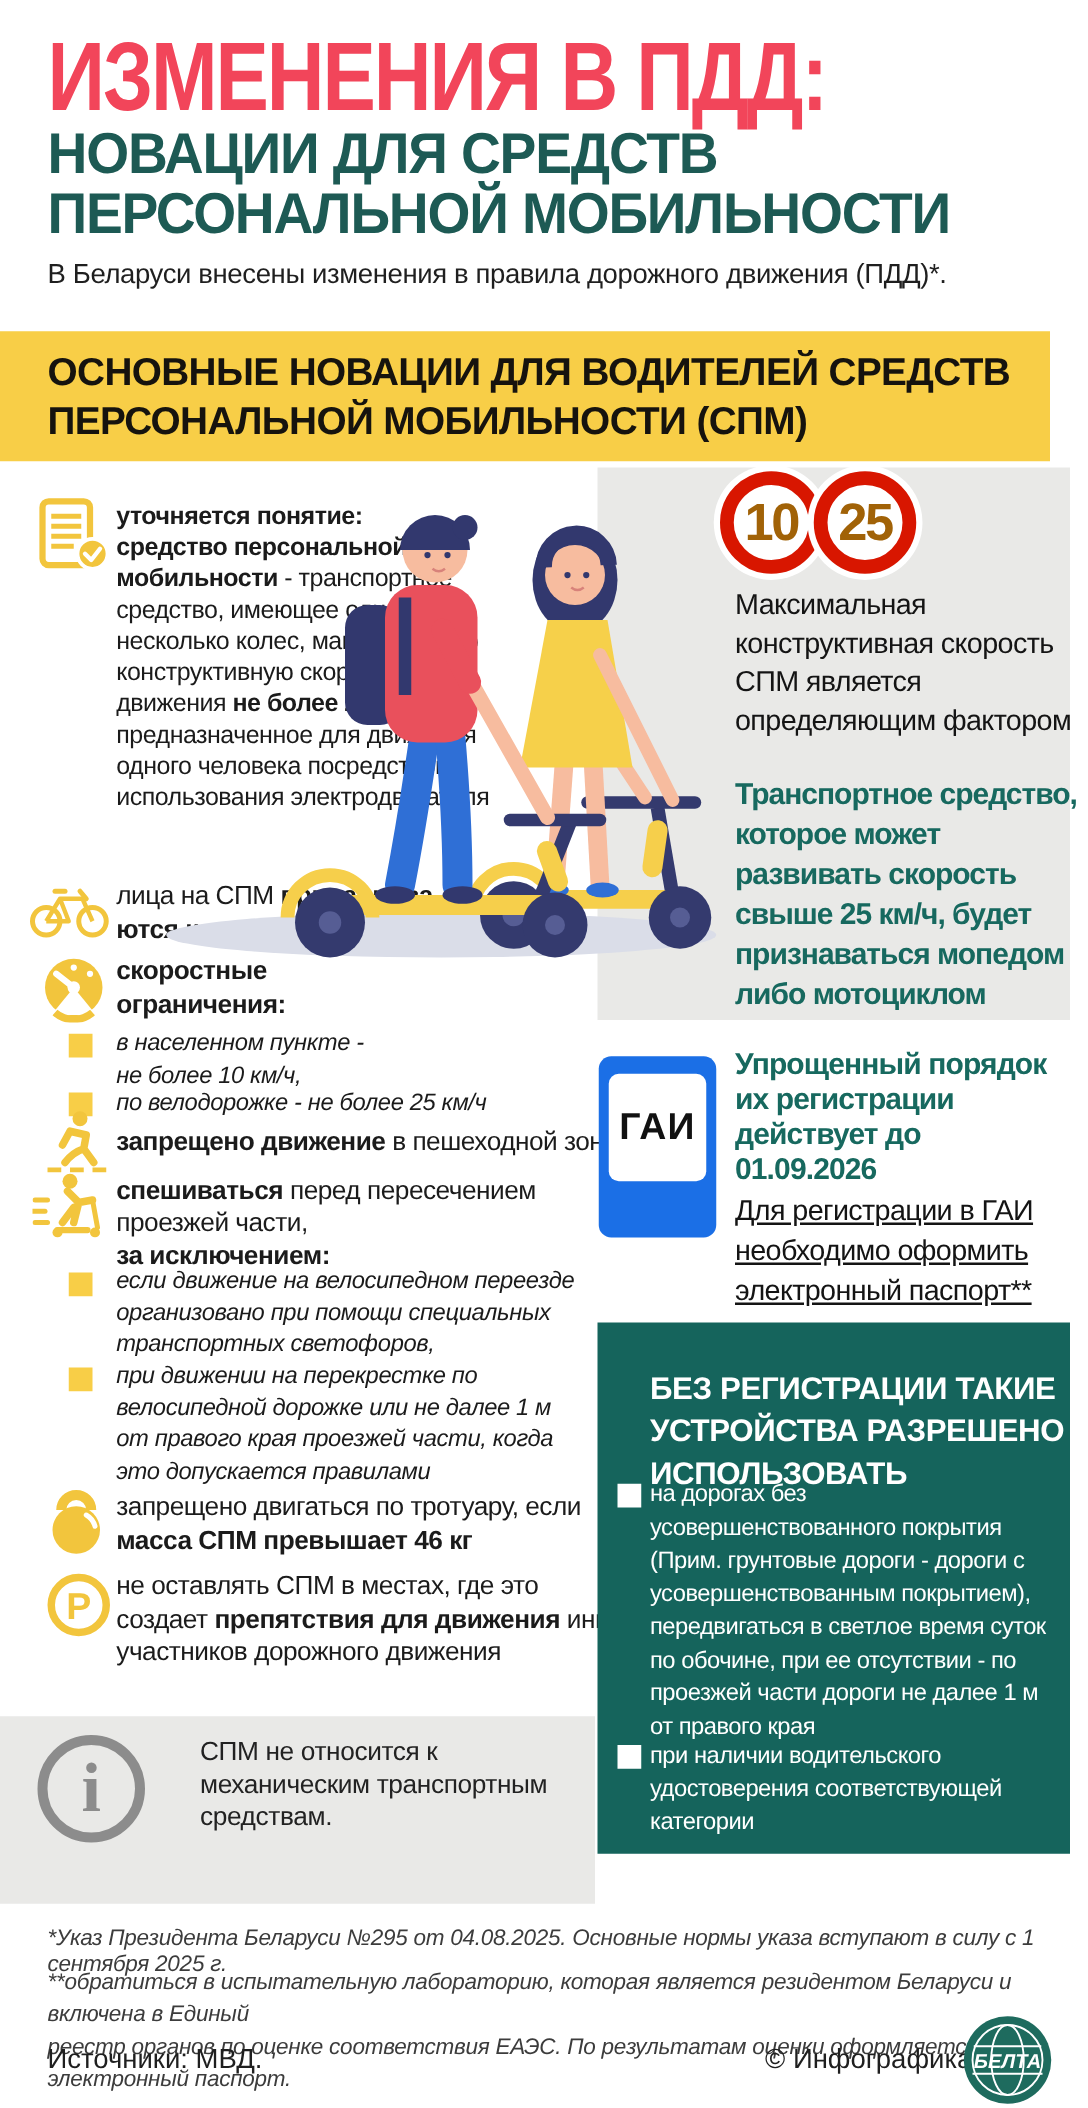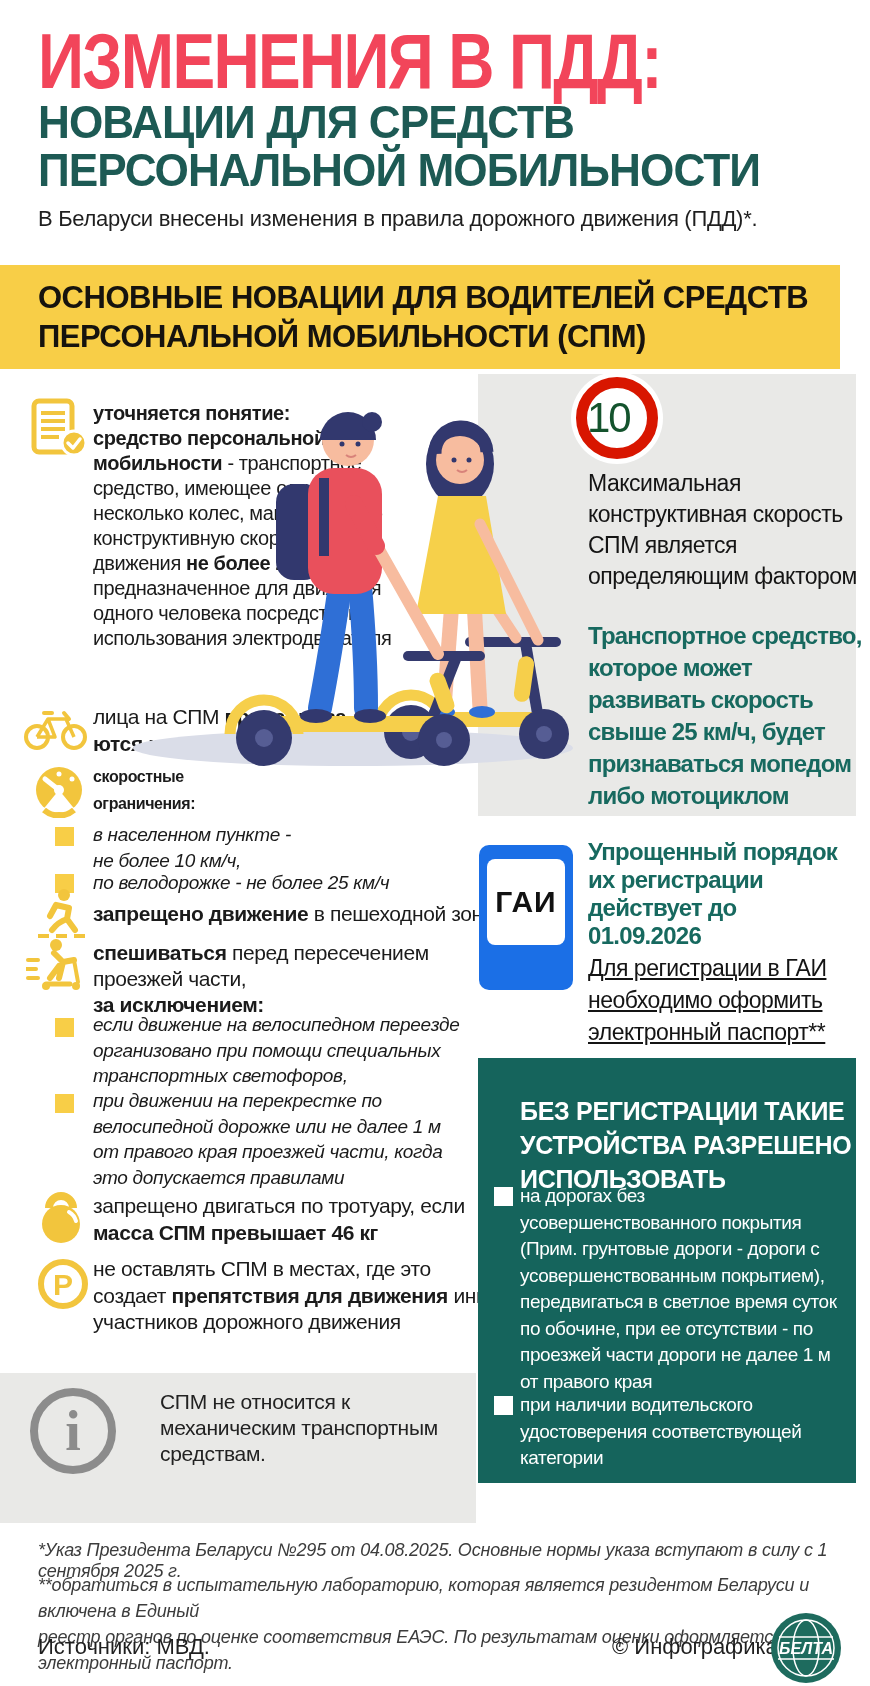--- a/index.html
+++ b/index.html
@@ -16,32 +16,32 @@
   
   #yellowbar{left:0;top:265px;width:840px;height:104px;background:#F8CE47;box-sizing:border-box;
              padding-left:38px;display:flex;flex-direction:column;justify-content:center;}
   #yellowbar div{font-size:31px;font-weight:700;line-height:39px;color:#16130e;letter-spacing:-.5px;}
   
   #grayblock{left:478px;top:374px;width:378px;height:442px;background:#E9E9E7;z-index:1;}
   
   #illu{left:108px;top:356px;z-index:2;}
   
   .speed-sign{position:absolute;width:60px;height:60px;border:11px solid #D81600;border-radius:50%;
-              background:#fff;box-shadow:0 0 0 5px #fff;display:flex;align-items:center;justify-content:flex-start;
-              font-size:42px;font-weight:400;color:#14532d;letter-spacing:-2px;z-index:3;}
+              background:#fff;box-shadow:0 0 0 5px #fff;display:flex;align-items:center;justify-content:center;
+              font-size:42px;font-weight:700;color:#a16207;letter-spacing:-2px;z-index:3;}
   #sign10{left:576px;top:377px;}
   #sign25{left:651px;top:377px;z-index:4;}
   #maxspeed{left:588px;top:468px;font-size:23px;line-height:31px;color:#141414;letter-spacing:-.5px;z-index:3;}
   #tealnote{left:588px;top:620px;font-size:24px;font-weight:700;line-height:32px;color:#17695F;
             letter-spacing:-.8px;z-index:3;}
   
   .icontxt{color:#1b1b1b;}
   #it1-text{left:93px;top:401px;width:315px;font-size:20px;line-height:25px;letter-spacing:-.4px;}
   #it2-text{left:93px;top:703px;font-size:21px;line-height:27px;letter-spacing:-.4px;}
-  #it3-text{left:93px;top:763px;font-size:16px;line-height:27px;font-weight:700;letter-spacing:-.4px;}
+  #it3-text{left:93px;top:763px;font-size:21px;line-height:27px;font-weight:700;letter-spacing:-.4px;}
   .lb{position:absolute;left:93px;font-style:italic;font-size:19px;line-height:26px;letter-spacing:-.3px;color:#1b1b1b;}
   .sq{position:absolute;left:55px;width:19px;height:19px;background:#F8CE47;}
   #sq1{top:827px;} #b1{top:822px;}
   #sq2{top:874px;} #b2{top:870px;}
   #it4-text{left:93px;top:900px;font-size:21px;line-height:27px;letter-spacing:-.4px;}
   #it5-text{left:93px;top:940px;font-size:21px;line-height:26px;letter-spacing:-.4px;}
   #sq3{top:1018px;} #b3{top:1012px;line-height:25.5px;}
   #sq4{top:1094px;} #b4{top:1088px;line-height:25.5px;}
   #it6-text{left:93px;top:1192px;font-size:21px;line-height:27px;letter-spacing:-.4px;}
   #it7-text{left:93px;top:1256px;font-size:21px;line-height:26.5px;letter-spacing:-.4px;}
@@ -144,20 +144,23 @@
       <circle cx="264" cy="66" r="10" fill="#32386E"></circle>
       <circle cx="234" cy="88" r="2.5" fill="#32386E"></circle>
         <circle cx="250" cy="88" r="2.5" fill="#32386E"></circle>
       <path d="M 238 99 Q 243 103 248 99" stroke="#D8827A" stroke-width="2" fill="none"></path>
     </g>
   </svg>
 
   <div class="speed-sign" id="sign10">
     <span>10</span>
   </div>
+  <div class="speed-sign" id="sign25">
+    <span>25</span>
+  </div>
   <div class="abs t" id="maxspeed">Максимальная
 конструктивная скорость
 СПМ является
 определяющим фактором</div>
   <div class="abs t" id="tealnote">Транспортное средство,
 которое может
 развивать скорость
 свыше 25 км/ч, будет
 признаваться мопедом
 либо мотоциклом</div>

